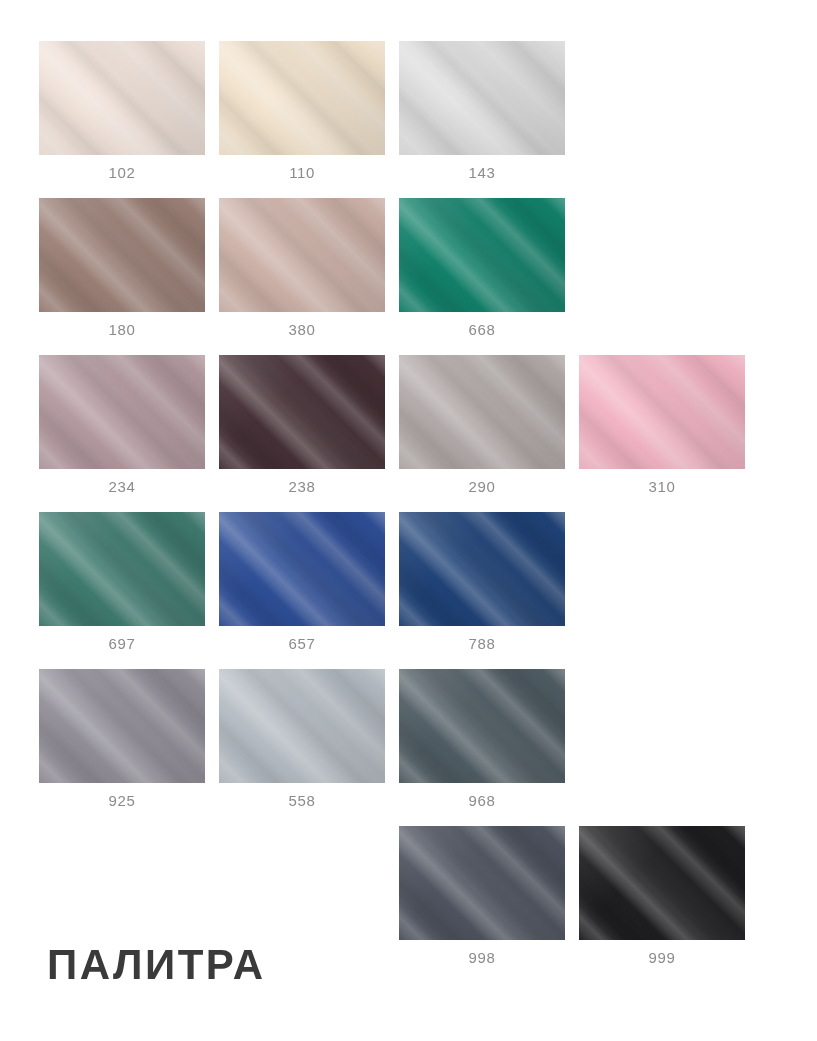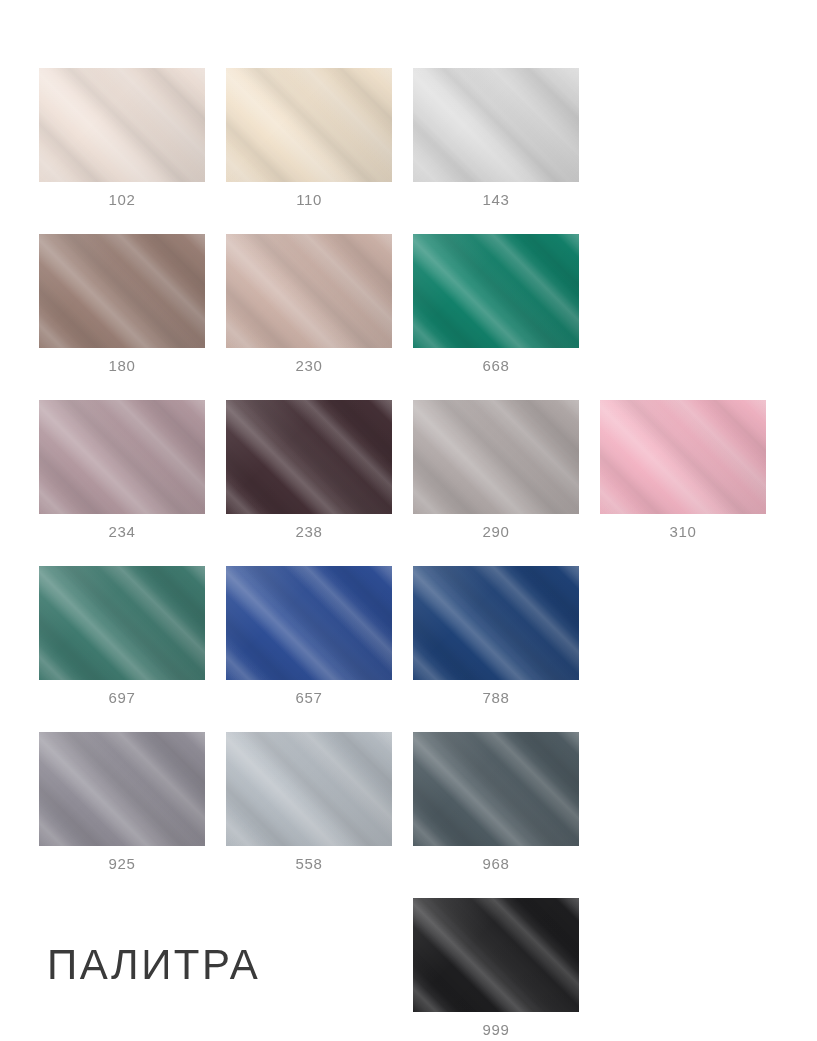--- a/index.html
+++ b/index.html
@@ -26,23 +26,22 @@
 
   .swatch-grid {
     position: absolute;
     left: 39px;
     top: 41px;
     width: 732px;
   }
 
   .swatch-row {
     display: flex;
-    gap: 21px;
+    gap: 14px;
     margin-bottom: 18px;
-    margin-top: 27px;
   }
 
   .swatch-cell {
     width: 166px;
     display: flex;
     flex-direction: column;
     align-items: center;
     flex: 0 0 166px;
   }
 
@@ -105,21 +104,21 @@
     font-family: "Liberation Sans", sans-serif;
     line-height: 1;
     text-align: center;
   }
 
   #palette-title {
     position: absolute;
     left: 47px;
     top: 944px;
     font-size: 42px;
-    font-weight: 400;
+    font-weight: 700;
     letter-spacing: 2.5px;
     color: #3a3a3a;
     font-family: "Liberation Sans", sans-serif;
     line-height: 1;
     white-space: nowrap;
   }
 </style>
 </head>
 <body>
 
@@ -157,21 +156,21 @@
           <div class="drape"></div>
           <div class="sheen"></div>
         </div>
         <div class="swatch-label">180</div>
       </div>
       <div class="swatch-cell">
         <div class="swatch-chip" style="background-color: rgb(205, 178, 168);">
           <div class="drape"></div>
           <div class="sheen"></div>
         </div>
-        <div class="swatch-label">230</div>
+        <div class="swatch-label">380</div>
       </div>
       <div class="swatch-cell">
         <div class="swatch-chip" style="background-color: rgb(18, 129, 106);">
           <div class="drape"></div>
           <div class="sheen"></div>
         </div>
         <div class="swatch-label">668</div>
       </div>
     </div>
 
@@ -257,20 +256,27 @@
     <div class="swatch-row">
       <div class="swatch-cell is-empty">
         <div class="swatch-chip"></div>
         <div class="swatch-label"></div>
       </div>
       <div class="swatch-cell is-empty">
         <div class="swatch-chip"></div>
         <div class="swatch-label"></div>
       </div>
       <div class="swatch-cell">
+        <div class="swatch-chip" style="background-color: rgb(78, 83, 95);">
+          <div class="drape"></div>
+          <div class="sheen"></div>
+        </div>
+        <div class="swatch-label">998</div>
+      </div>
+      <div class="swatch-cell">
         <div class="swatch-chip" style="background-color: rgb(30, 30, 32);">
           <div class="drape"></div>
           <div class="sheen"></div>
         </div>
         <div class="swatch-label">999</div>
       </div>
     </div>
 
   </div>
 

